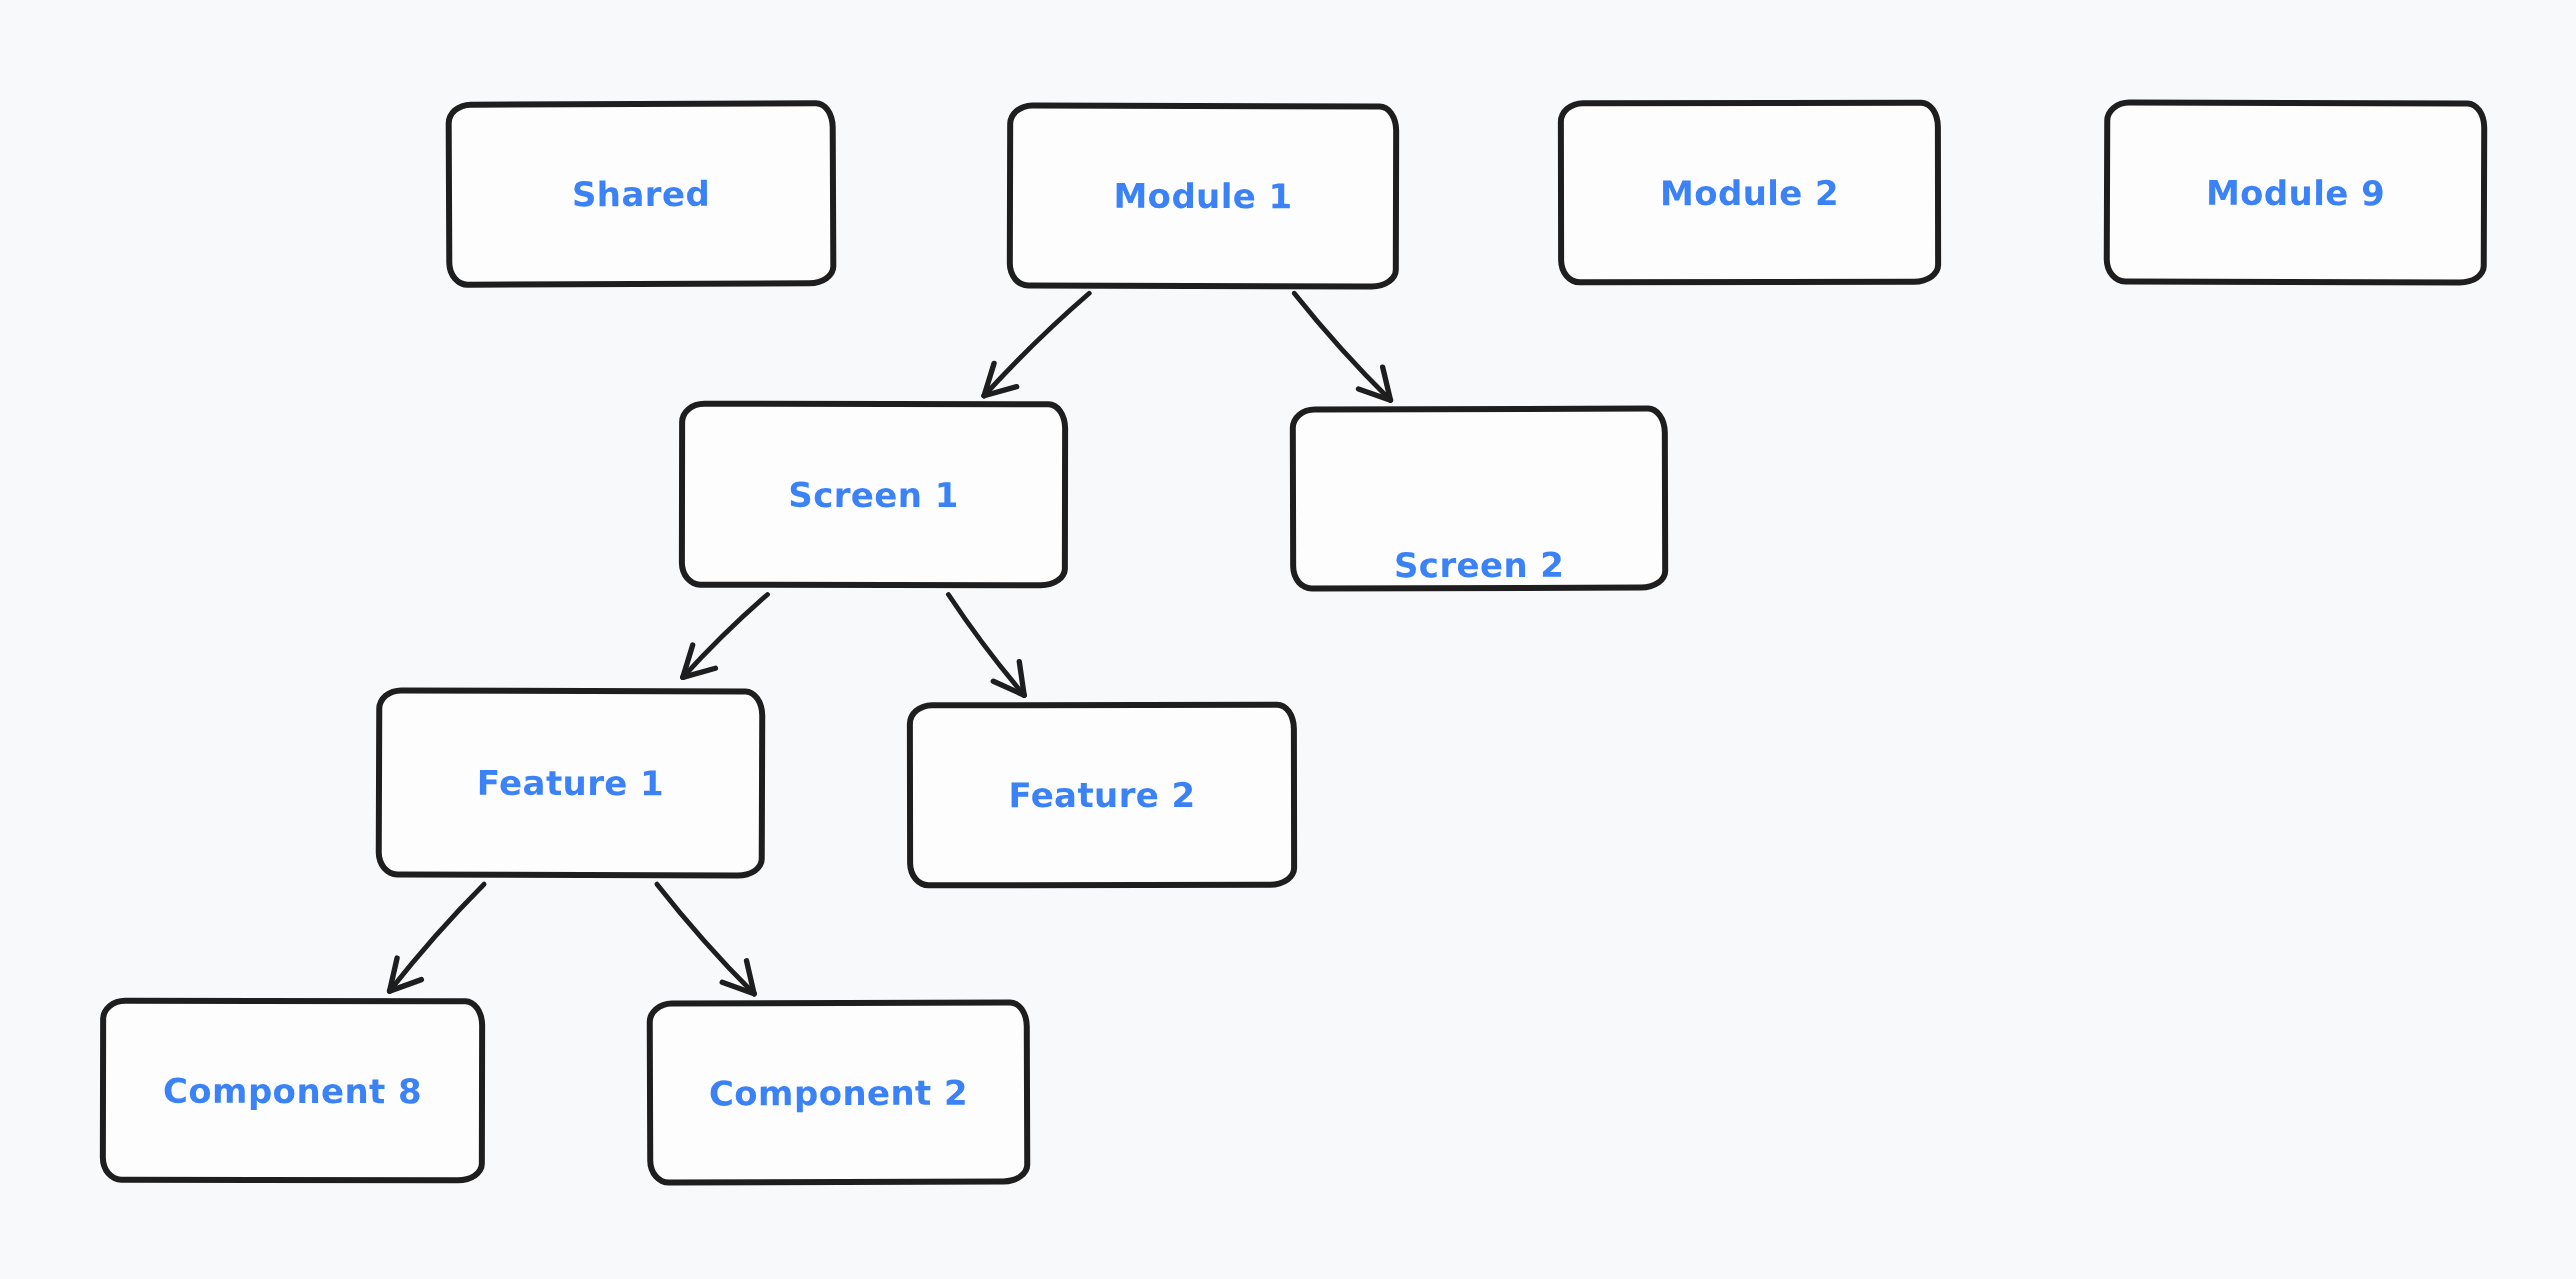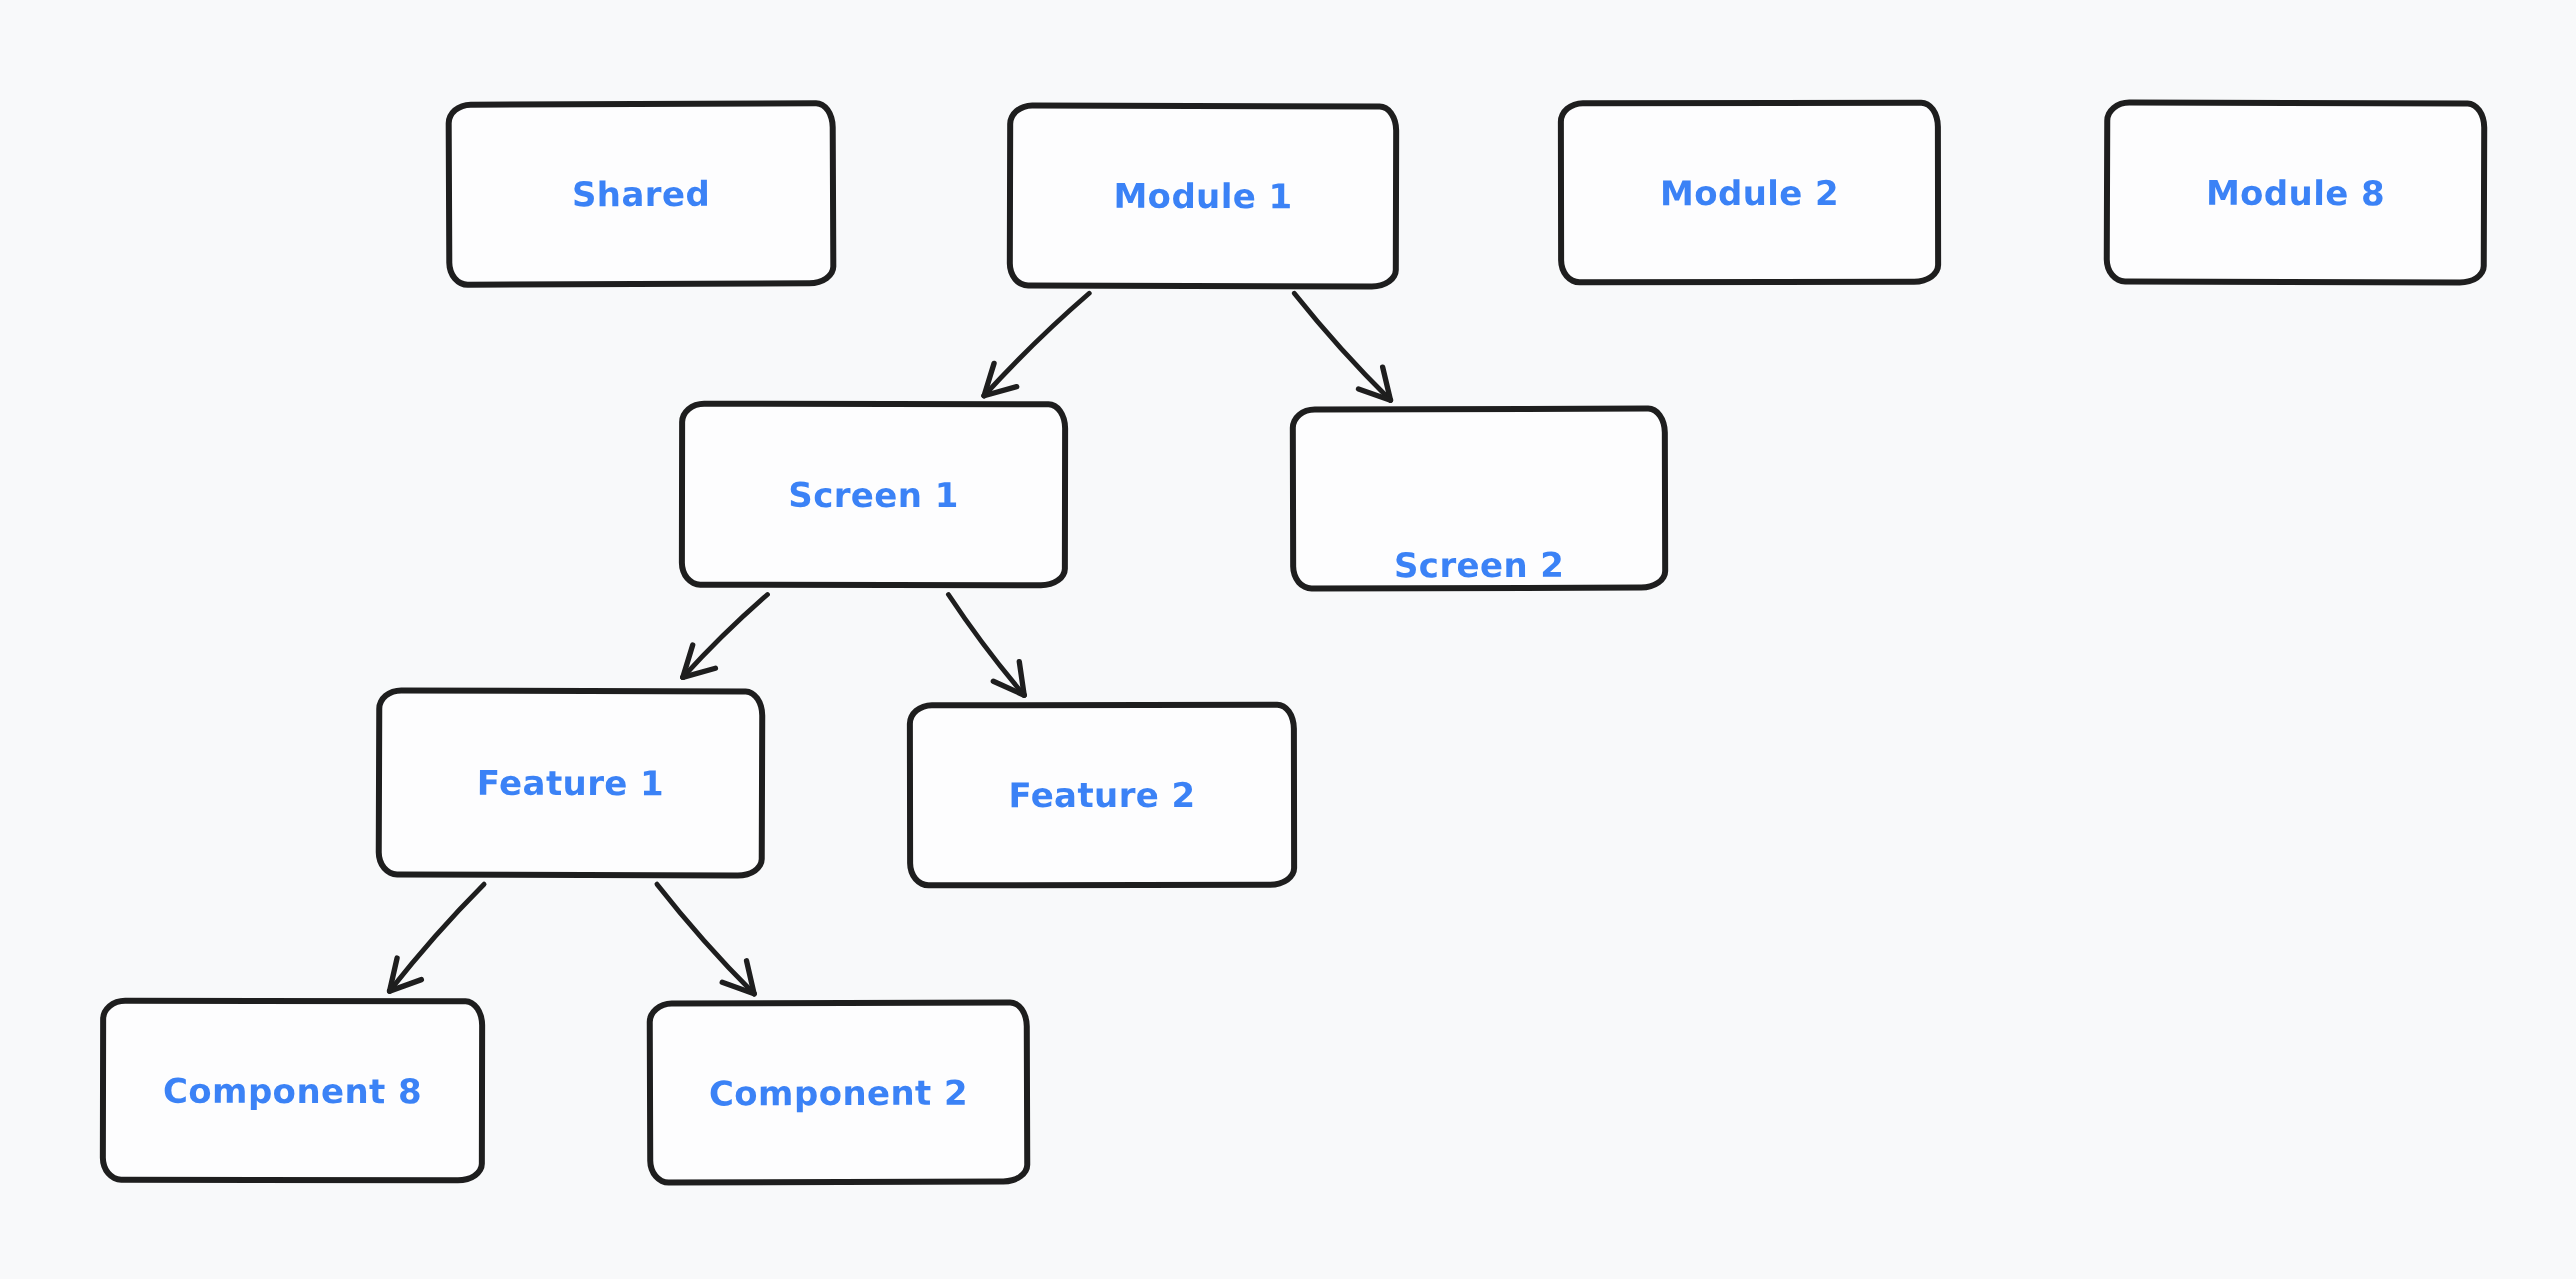--- a/index.html
+++ b/index.html
@@ -86,21 +86,21 @@
   <div class="node" style="left: 446px; top: 101px; width: 390px; height: 186px; transform: rotate(-0.25deg); background: rgb(253, 253, 254); border-color: rgb(30, 30, 30);">
     <span class="label">Shared</span>
   </div>
   <div class="node" style="left: 1007px; top: 103px; width: 392px; height: 186px; transform: rotate(0.15deg); background: rgb(253, 253, 254); border-color: rgb(30, 30, 30);">
     <span class="label">Module 1</span>
   </div>
   <div class="node" style="left: 1558px; top: 100px; width: 383px; height: 185px; transform: rotate(-0.1deg); background: rgb(253, 253, 254); border-color: rgb(30, 30, 30); text-align: right;">
     <span class="label">Module 2</span>
   </div>
   <div class="node" style="left: 2104px; top: 100px; width: 383px; height: 185px; transform: rotate(0.2deg); background: rgb(253, 253, 254); border-color: rgb(30, 30, 30);">
-    <span class="label">Module 8</span>
+    <span class="label">Module 9</span>
   </div>
   <div class="node" style="left: 679px; top: 401px; width: 389px; height: 187px; transform: rotate(0.1deg); background: rgb(253, 253, 254); border-color: rgb(30, 30, 30); text-align: center;">
     <span class="label">Screen 1</span>
   </div>
   <div class="node" style="left: 1290px; top: 406px; width: 378px; height: 185px; transform: rotate(-0.15deg); background: rgb(253, 253, 254); border-color: rgb(30, 30, 30); align-items: flex-end;">
     <span class="label">Screen 2</span>
   </div>
   <div class="node" style="left: 376px; top: 688px; width: 389px; height: 190px; transform: rotate(0.2deg); background: rgb(253, 253, 254); border-color: rgb(30, 30, 30);">
     <span class="label">Feature 1</span>
   </div>

